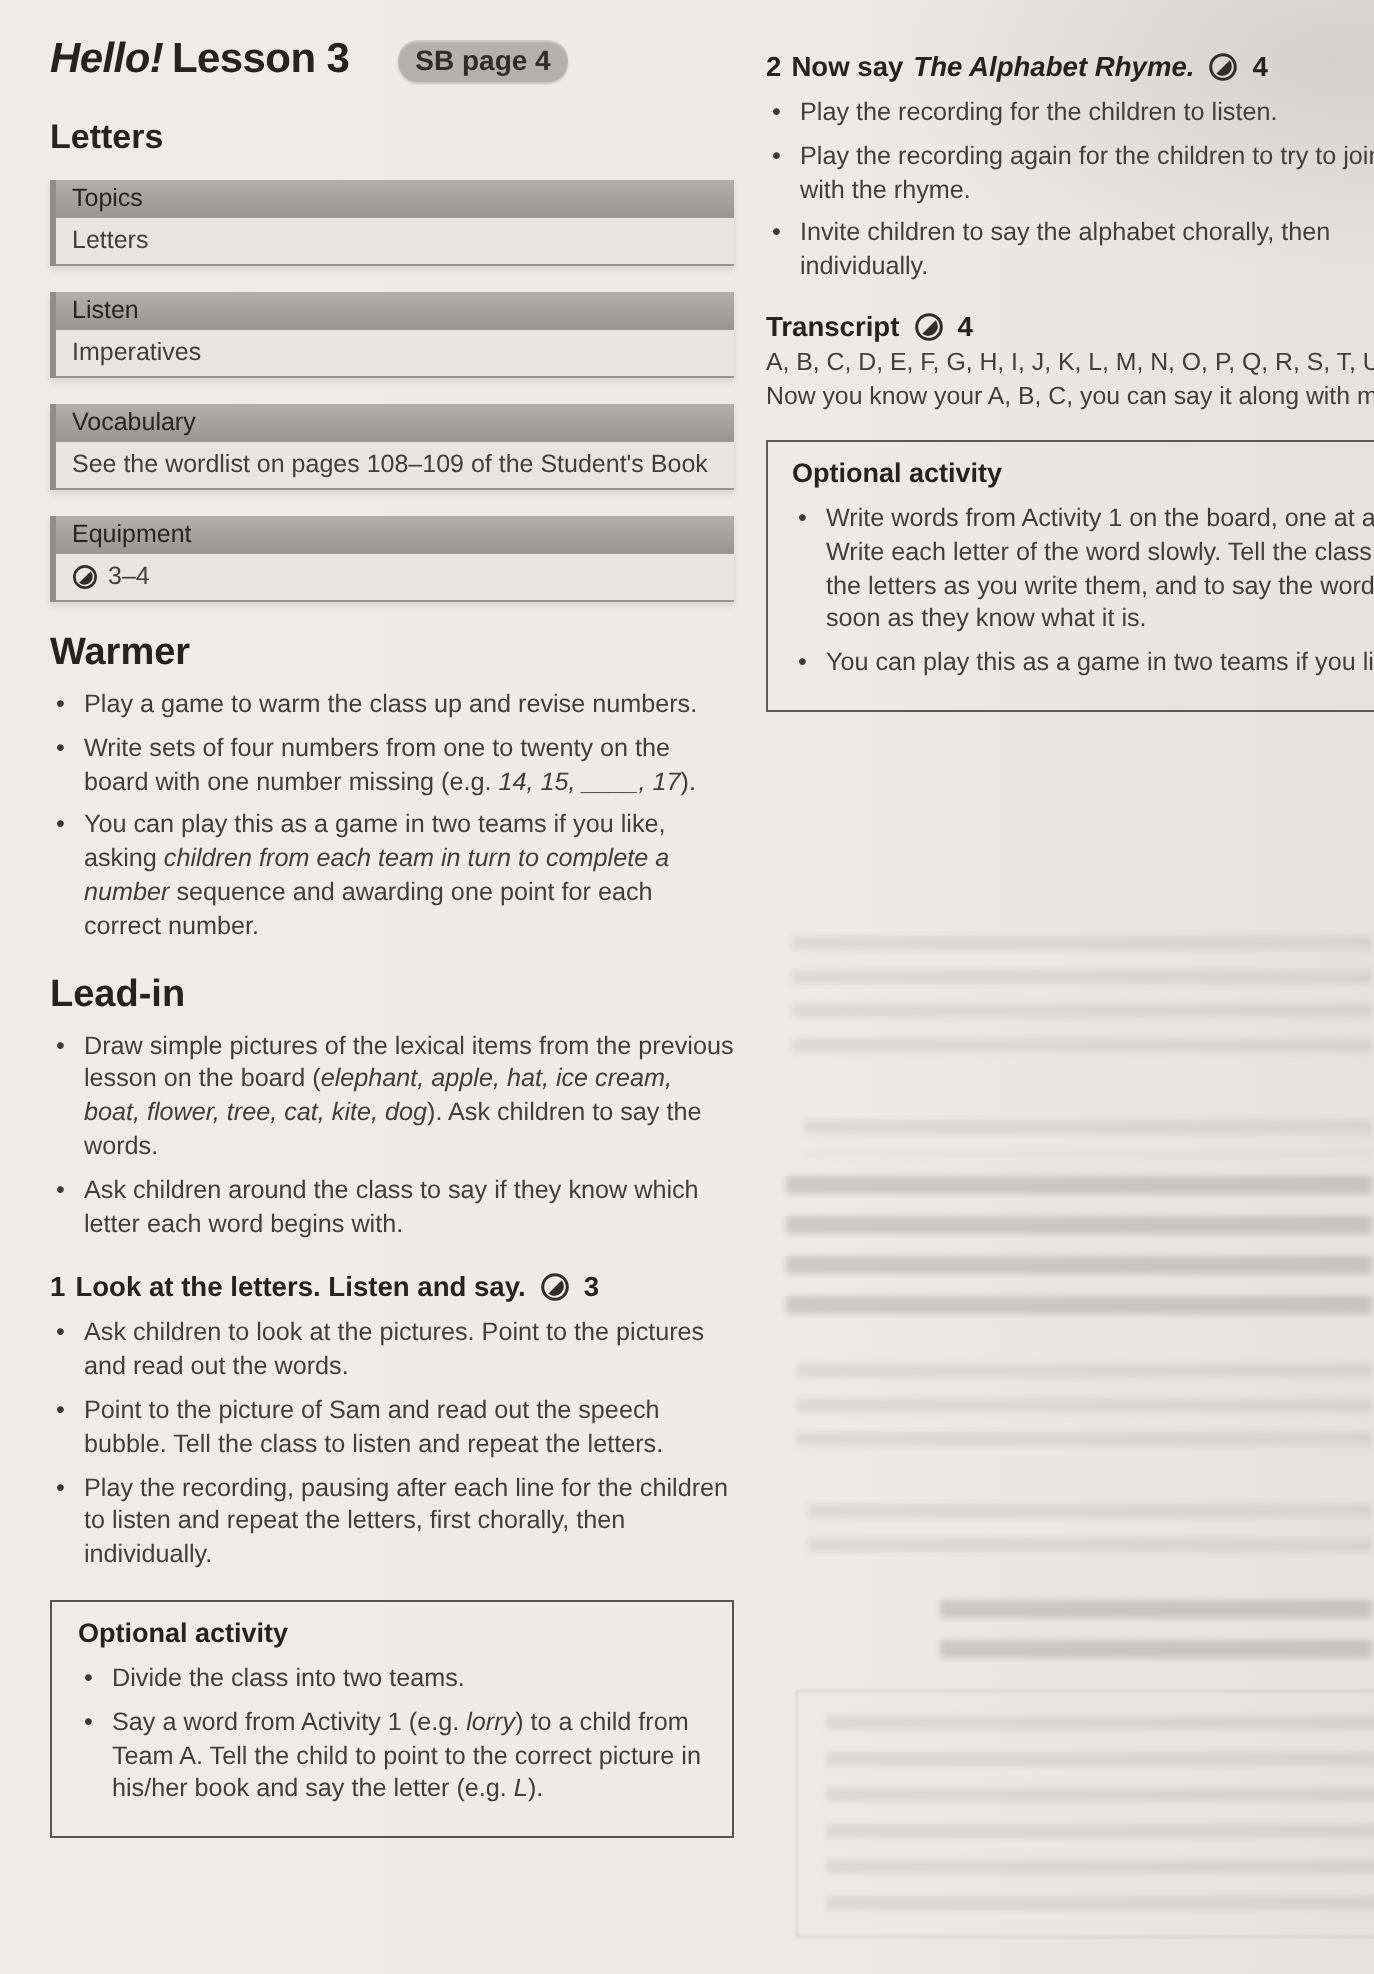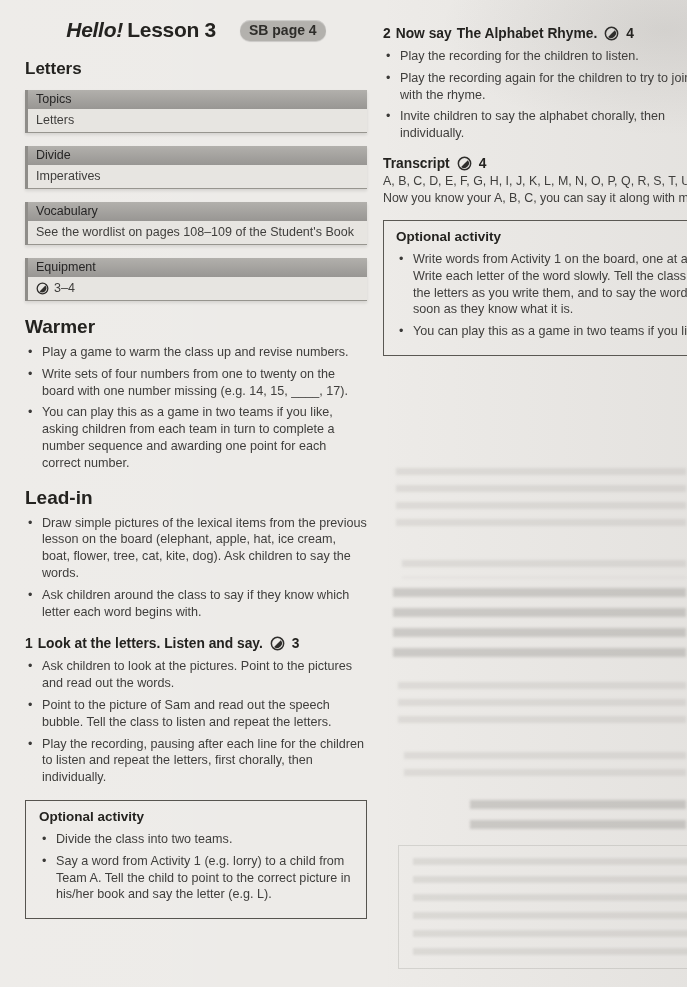--- a/index.html
+++ b/index.html
@@ -10,38 +10,38 @@
     color:#3f3e3c;
   }
   .page{position:absolute;inset:0;background:
     linear-gradient(90deg, rgba(255,255,255,0.05) 0%, rgba(0,0,0,0) 55%, rgba(118,115,111,0.07) 100%);}
   .page::before{content:"";position:absolute;inset:0;pointer-events:none;
     background:radial-gradient(ellipse 320px 150px at 665px 30px, rgba(104,101,97,0.14), transparent 70%);}
   
   .col-left{position:absolute;left:25px;top:12px;width:342px;z-index:2;}
   .col-right{position:absolute;left:383px;top:10px;width:345px;z-index:2;}
   
-  .title-row{display:flex;align-items:center;gap:24px;margin:6px 0 0 0;justify-content:center;}
+  .title-row{display:flex;align-items:center;gap:24px;margin:6px 0 0 0;}
   .t-italic{font-style:italic;font-weight:800;font-size:21px;color:#242320;letter-spacing:-0.3px;}
   .t-rest{font-weight:800;font-size:21px;color:#242320;letter-spacing:-0.3px;}
   .badge{background:#b3b1ad;border-radius:10px;padding:2px 9px 3px;font-size:14px;font-weight:700;
     color:#2e2d2a;box-shadow:inset 0 1px 1px rgba(255,255,255,0.4), 0 1px 1px rgba(0,0,0,0.15);white-space:nowrap;}
   .h-letters{font-size:17px;font-weight:800;color:#242320;margin:17px 0 11px;}
   
   .ibox{margin-bottom:13px;border-left:3px solid #8f8d89;box-shadow:0 2px 3px rgba(0,0,0,0.10);}
   .ibox-h{background:linear-gradient(#b2b0ac,#989693);font-weight:400;font-size:12.5px;
     padding:2px 8px 3px;color:#262525;}
   .ibox-b{background:#e7e5e1;font-size:12.5px;padding:3px 8px 4px;border-bottom:1px solid #97958f;
     min-height:16px;display:flex;align-items:center;gap:5px;}
   
   .sec-h{font-size:19px;font-weight:800;color:#242320;margin:15px 0 6px;}
   .bul{list-style:none;margin:0;padding:0;font-size:12.6px;line-height:16.8px;}
   .bul li{position:relative;padding-left:17px;margin-bottom:5px;}
   .bul li::before{content:"\2022";position:absolute;left:3px;top:0;color:#3a3937;}
-  .it{}
+  .it{font-style:italic;}
   .act-h{display:flex;align-items:center;gap:7px;font-size:13.8px;font-weight:800;
     color:#242320;margin:16px 0 7px;white-space:nowrap;}
   .act-h .sp{margin-left:-2px;}
   
   .opt-box{border:1.5px solid #56544f;padding:8px 13px 10px;margin-top:14px;}
   .opt-h{font-weight:800;font-size:13.5px;color:#242320;margin:0 0 7px;}
   
   .rline{white-space:nowrap;line-height:16.8px;font-size:12.6px;overflow:visible;}
   .trline{white-space:nowrap;line-height:17px;font-size:12.4px;}
   .r-opt{border:1.5px solid #5a5853;padding:8px 12px 10px;margin-top:13px;width:318px;}
@@ -82,21 +82,21 @@
 
     <div class="ibox">
       <div class="ibox-h">Topics</div>
       <div class="ibox-b">
           <span>Letters</span>
         </div>
     </div>
 
 
     <div class="ibox">
-      <div class="ibox-h">Divide</div>
+      <div class="ibox-h">Listen</div>
       <div class="ibox-b">
           <span>Imperatives</span>
         </div>
     </div>
 
     <div class="ibox">
       <div class="ibox-h">Vocabulary</div>
       <div class="ibox-b">
           <span>See the wordlist on pages 108–109 of the Student's Book</span>
         </div>

